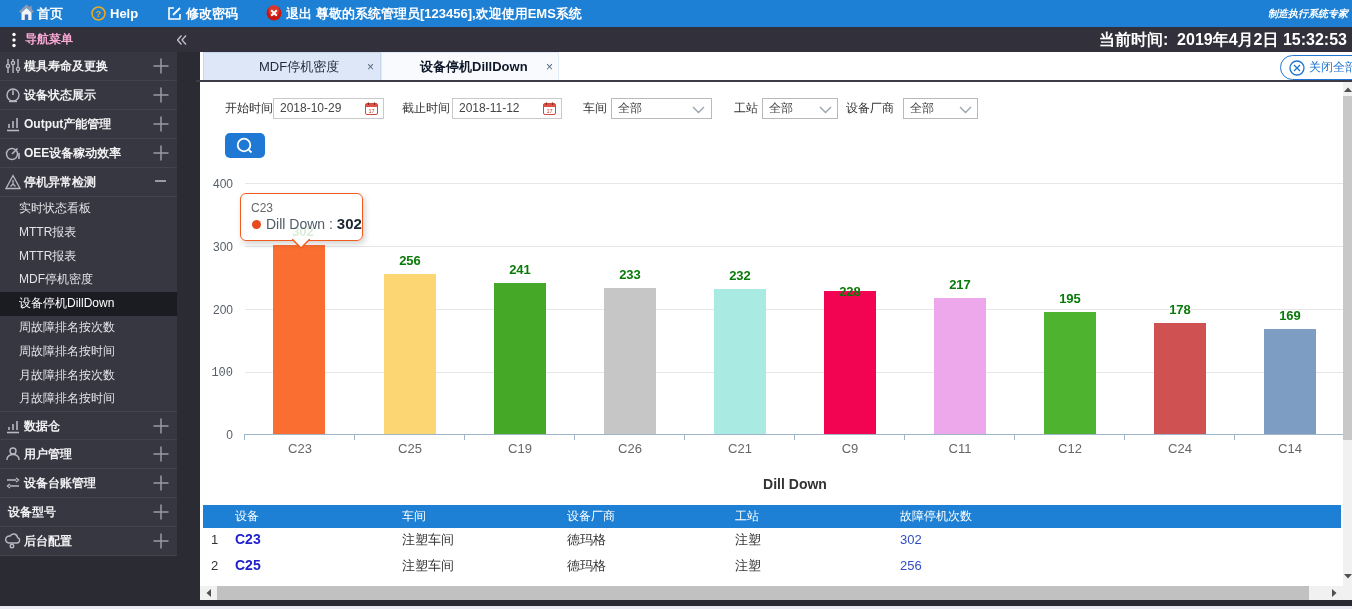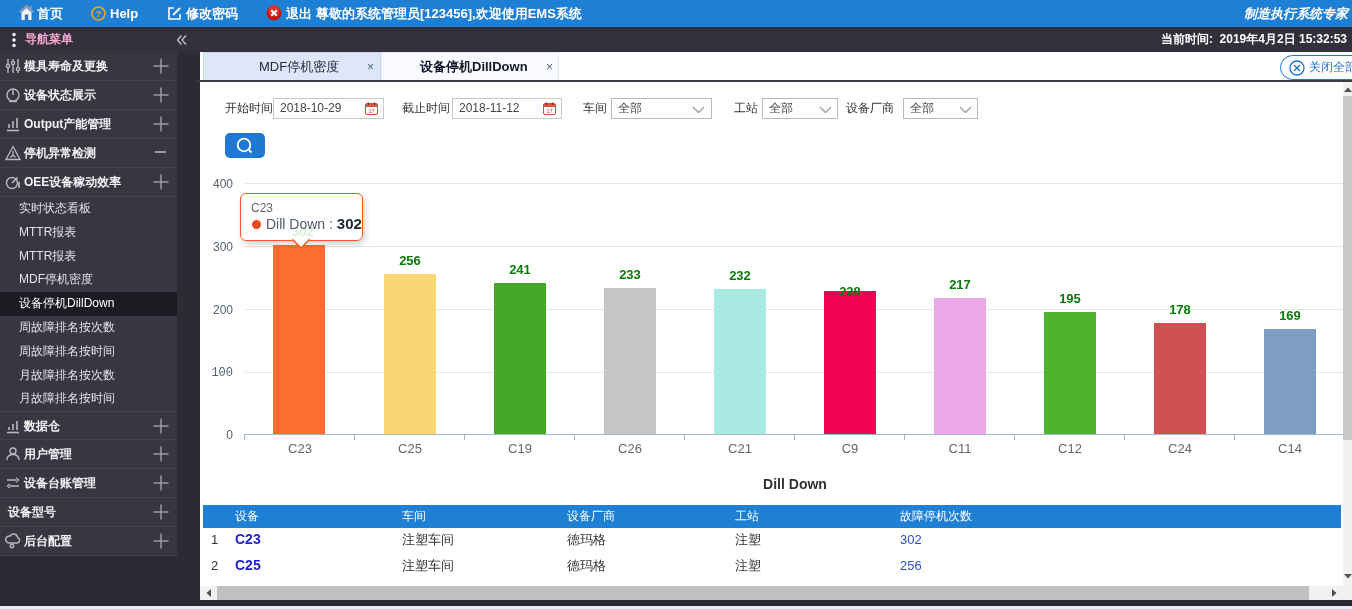--- a/index.html
+++ b/index.html
@@ -51,34 +51,34 @@
       <path d="M6 9 L13 2" stroke="#fff" stroke-width="1.8"></path>
     </svg>
   <span class="it" style="left:186px">修改密码</span>
   <svg class="abs" style="left:266px;top:5px" width="16" height="16" viewBox="0 0 16 16">
       <circle cx="8" cy="8" r="7.5" fill="#c8170e"></circle>
       <circle cx="8" cy="5.5" r="5.5" fill="#e04539" opacity="0.7"></circle>
       <path d="M5.2 5.2 L10.8 10.8 M10.8 5.2 L5.2 10.8" stroke="#fff" stroke-width="2"></path>
     </svg>
   <span class="it" style="left:286px">退出</span>
   <span class="it" style="left:316px">尊敬的系统管理员[123456],欢迎使用EMS系统</span>
-  <span class="it" style="right:4px; font-style:italic; font-size:13px;">制造执行系统专家</span>
+  <span class="it" style="right:4px; font-style:italic; font-size:10px;">制造执行系统专家</span>
 </div>
 
 <div class="abs" id="bar2">
   <svg class="abs" style="left:10px;top:5px" width="8" height="16" viewBox="0 0 8 16">
       <circle cx="4" cy="2.5" r="1.7" fill="#fff"></circle>
       <circle cx="4" cy="8" r="1.7" fill="#fff"></circle>
       <circle cx="4" cy="13.5" r="1.7" fill="#fff"></circle>
     </svg>
   <span class="abs" style="left:25px; line-height:25px; font-size:12px; font-weight:bold; color:#f9a8d4;">导航菜单</span>
   <svg class="abs" style="left:177px; top:8px;" width="10" height="10" viewBox="0 0 10 10">
       <path d="M4.5 0.5 L0.5 5 L4.5 9.5 M9 0.5 L5 5 L9 9.5" fill="none" stroke="#c2c2cc" stroke-width="1.3"></path>
     </svg>
-  <span class="abs" style="right:5px; line-height:25px; font-size:12px; font-weight:bold; color:#fff;">当前时间:&nbsp; 2019年4月2日 15:32:53</span>
+  <span class="abs" style="right:5px; line-height:25px; font-size:16px; font-weight:bold; color:#fff;">当前时间:&nbsp; 2019年4月2日 15:32:53</span>
 </div>
 
 <div class="abs" id="sidebar">
   <div style="width:177px;">
     <div class="mi">
         <svg width="16" height="16" viewBox="0 0 16 16" stroke="#b9b9c3" fill="none" stroke-width="1.4">
           <path d="M3 1v5 M3 10v5 M8 1v2 M8 7v8 M13 1v8 M13 13v2"></path>
           <circle cx="3" cy="8" r="1.6"></circle>
           <circle cx="8" cy="5" r="1.6"></circle>
           <circle cx="13" cy="11" r="1.6"></circle>
@@ -103,38 +103,38 @@
         <svg width="16" height="16" viewBox="0 0 16 16" stroke="#b9b9c3" fill="none" stroke-width="1.6">
           <path d="M2 14.5 h12"></path>
           <path d="M4 12 v-4 M8 12 v-7 M12 12 v-10"></path>
         </svg>
         <span class="txt">Output产能管理</span>
         <svg class="pmv" width="16" height="16" viewBox="0 0 16 16">
           <path d="M8 0.5 V15.5 M0.5 8 H15.5" stroke="#9a9aa5" stroke-width="1.5"></path>
         </svg>
       </div>
     <div class="mi">
+        <svg width="16" height="16" viewBox="0 0 16 16" stroke="#b9b9c3" fill="none" stroke-width="1.4">
+          <circle cx="7" cy="9" r="5.5"></circle>
+          <path d="M7 9 L12.5 3.5" stroke-width="1.6"></path>
+          <path d="M14 8 v6" stroke-width="1.6"></path>
+        </svg>
+        <span class="txt">OEE设备稼动效率</span>
+        <svg class="pmv" width="16" height="16" viewBox="0 0 16 16">
+          <path d="M8 0.5 V15.5 M0.5 8 H15.5" stroke="#9a9aa5" stroke-width="1.5"></path>
+        </svg>
+      </div>
+    <div class="mi">
         <svg width="16" height="16" viewBox="0 0 16 16" stroke="#b9b9c3" fill="none" stroke-width="1.3">
           <path d="M8 1.5 L15 14.5 L1 14.5 Z"></path>
           <path d="M8 6 v4 M8 10 L5.5 12.5 M8 10 L10.5 12.5"></path>
         </svg>
         <span class="txt">停机异常检测</span>
         <svg class="pmv" width="16" height="16" viewBox="0 0 16 16">
           <path d="M2 7 H13" stroke="#9a9aa5" stroke-width="2"></path>
-        </svg>
-      </div>
-    <div class="mi">
-        <svg width="16" height="16" viewBox="0 0 16 16" stroke="#b9b9c3" fill="none" stroke-width="1.4">
-          <circle cx="7" cy="9" r="5.5"></circle>
-          <path d="M7 9 L12.5 3.5" stroke-width="1.6"></path>
-          <path d="M14 8 v6" stroke-width="1.6"></path>
-        </svg>
-        <span class="txt">OEE设备稼动效率</span>
-        <svg class="pmv" width="16" height="16" viewBox="0 0 16 16">
-          <path d="M8 0.5 V15.5 M0.5 8 H15.5" stroke="#9a9aa5" stroke-width="1.5"></path>
         </svg>
       </div>
     <div class="smi">实时状态看板</div>
     <div class="smi">MTTR报表</div>
     <div class="smi">MTTR报表</div>
     <div class="smi">MDF停机密度</div>
     <div class="smi sel">设备停机DillDown</div>
     <div class="smi">周故障排名按次数</div>
     <div class="smi">周故障排名按时间</div>
     <div class="smi">月故障排名按次数</div>

